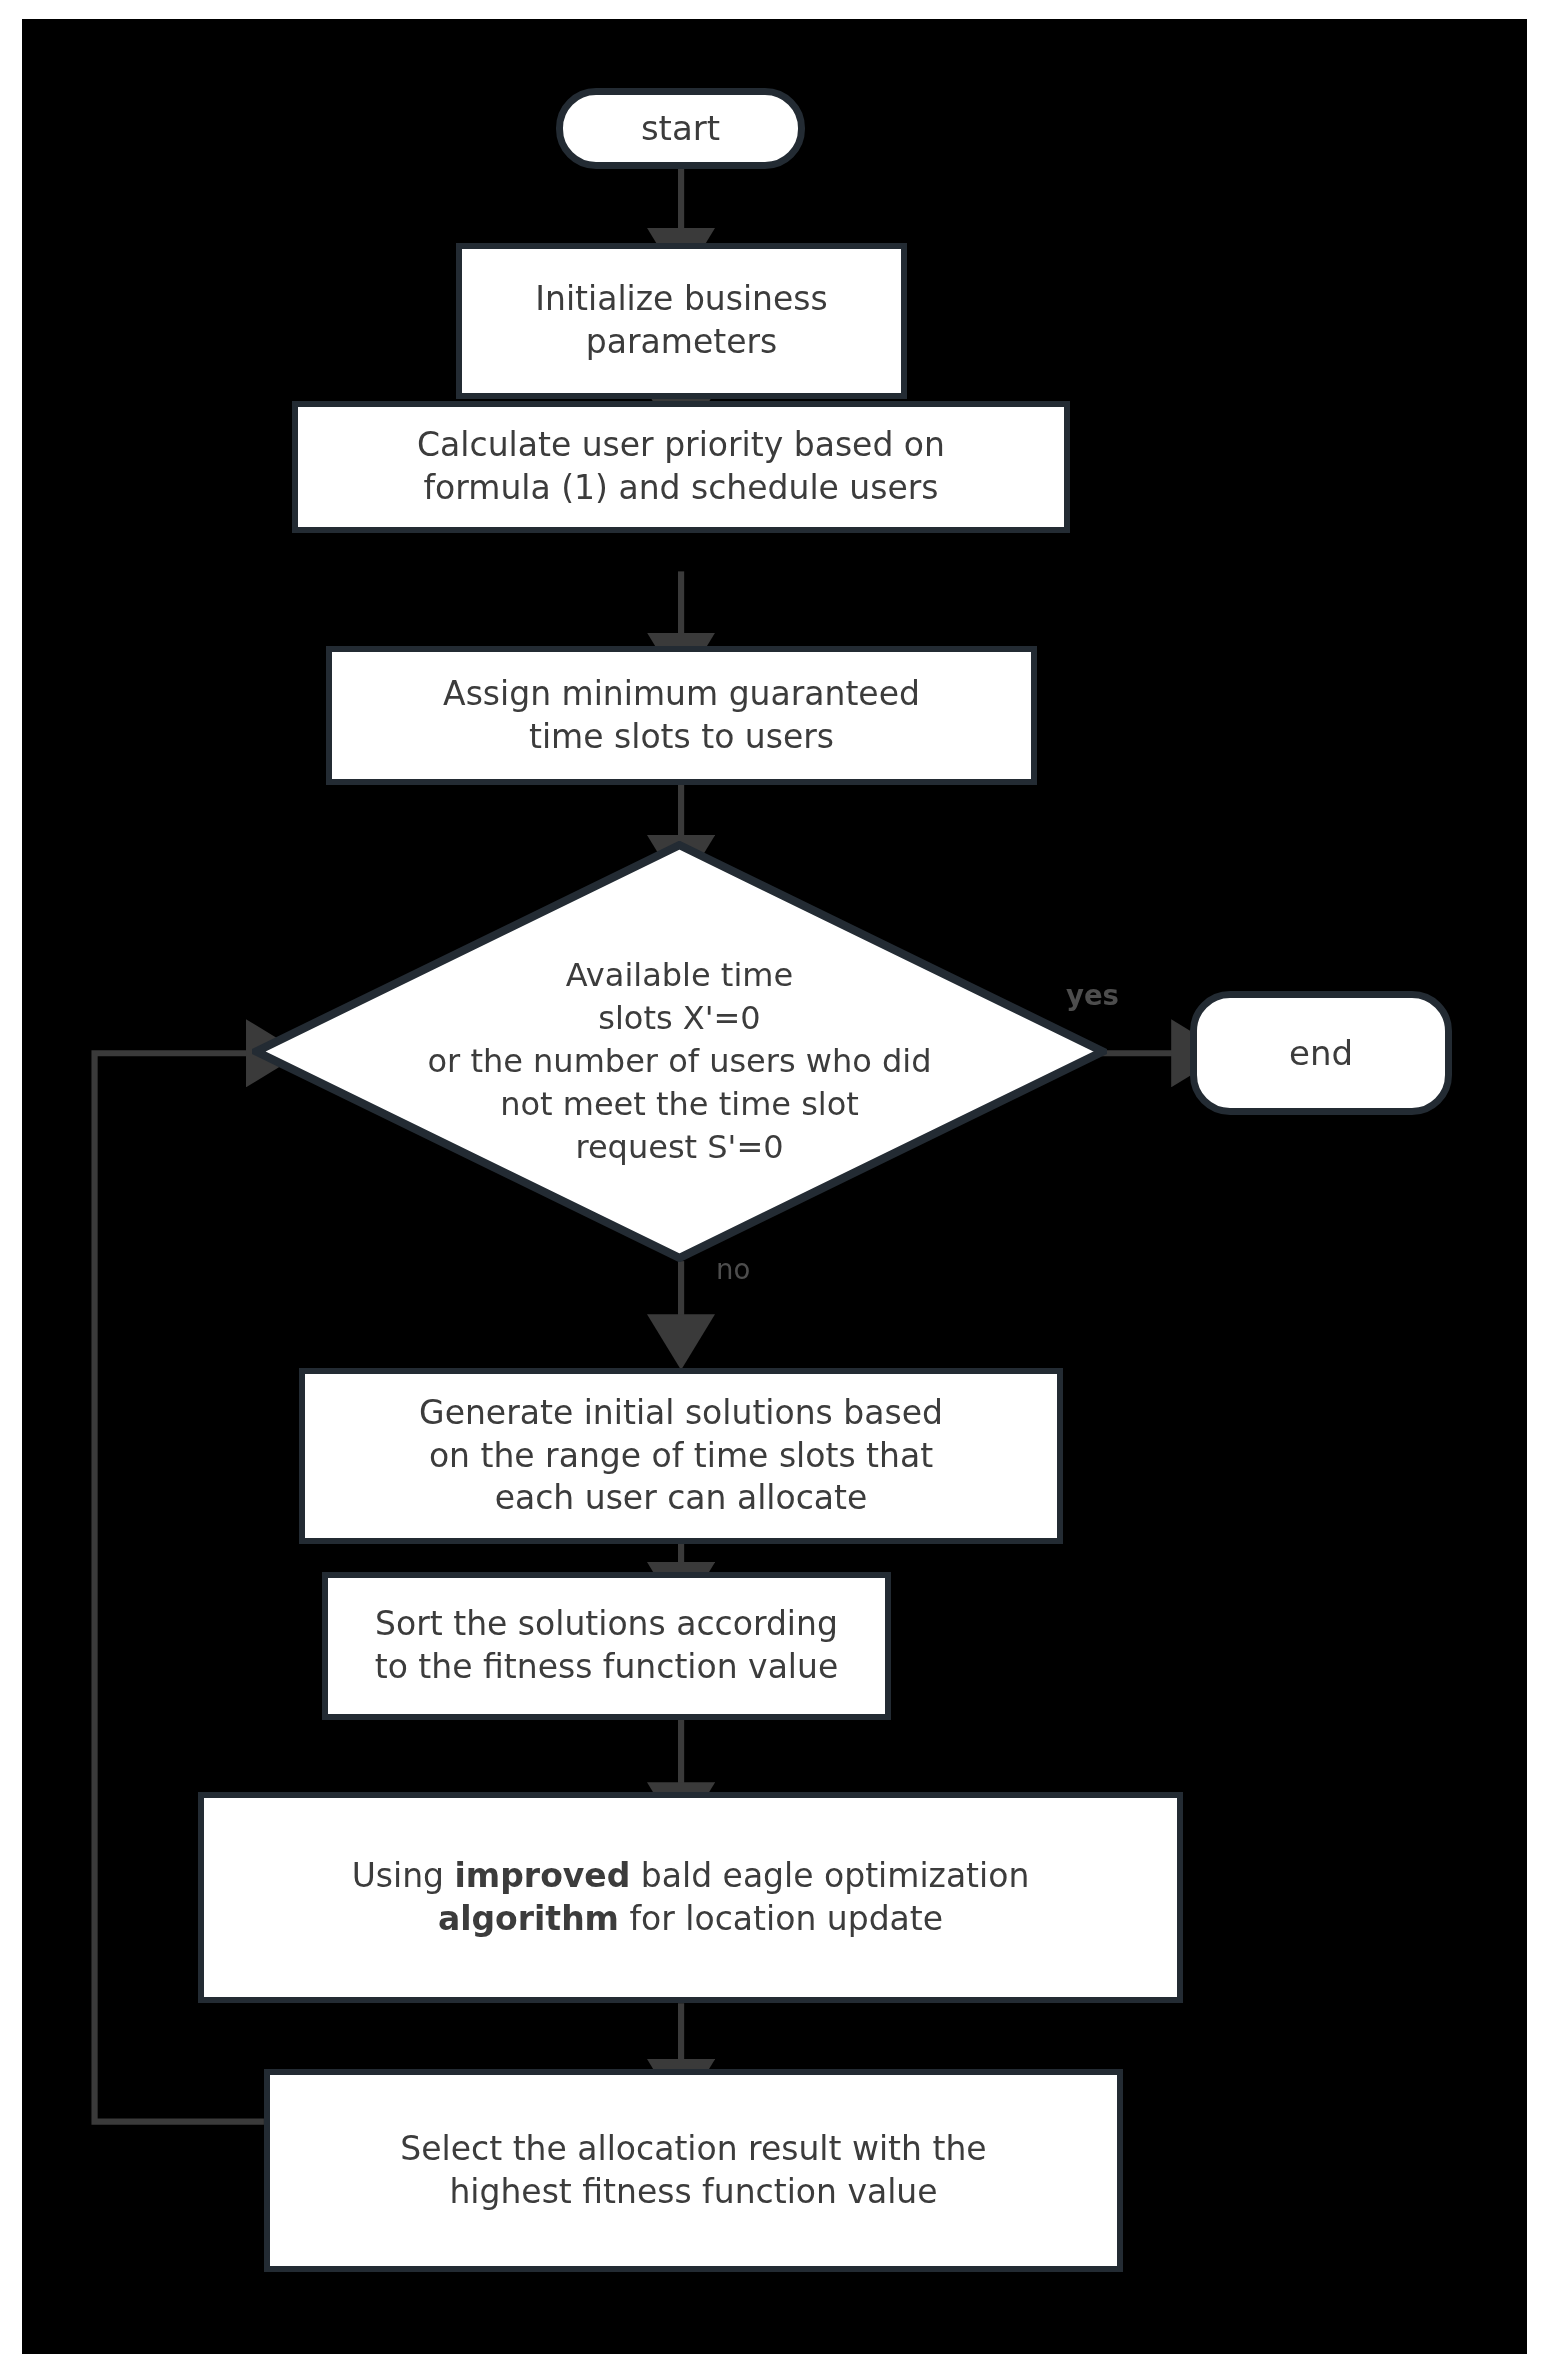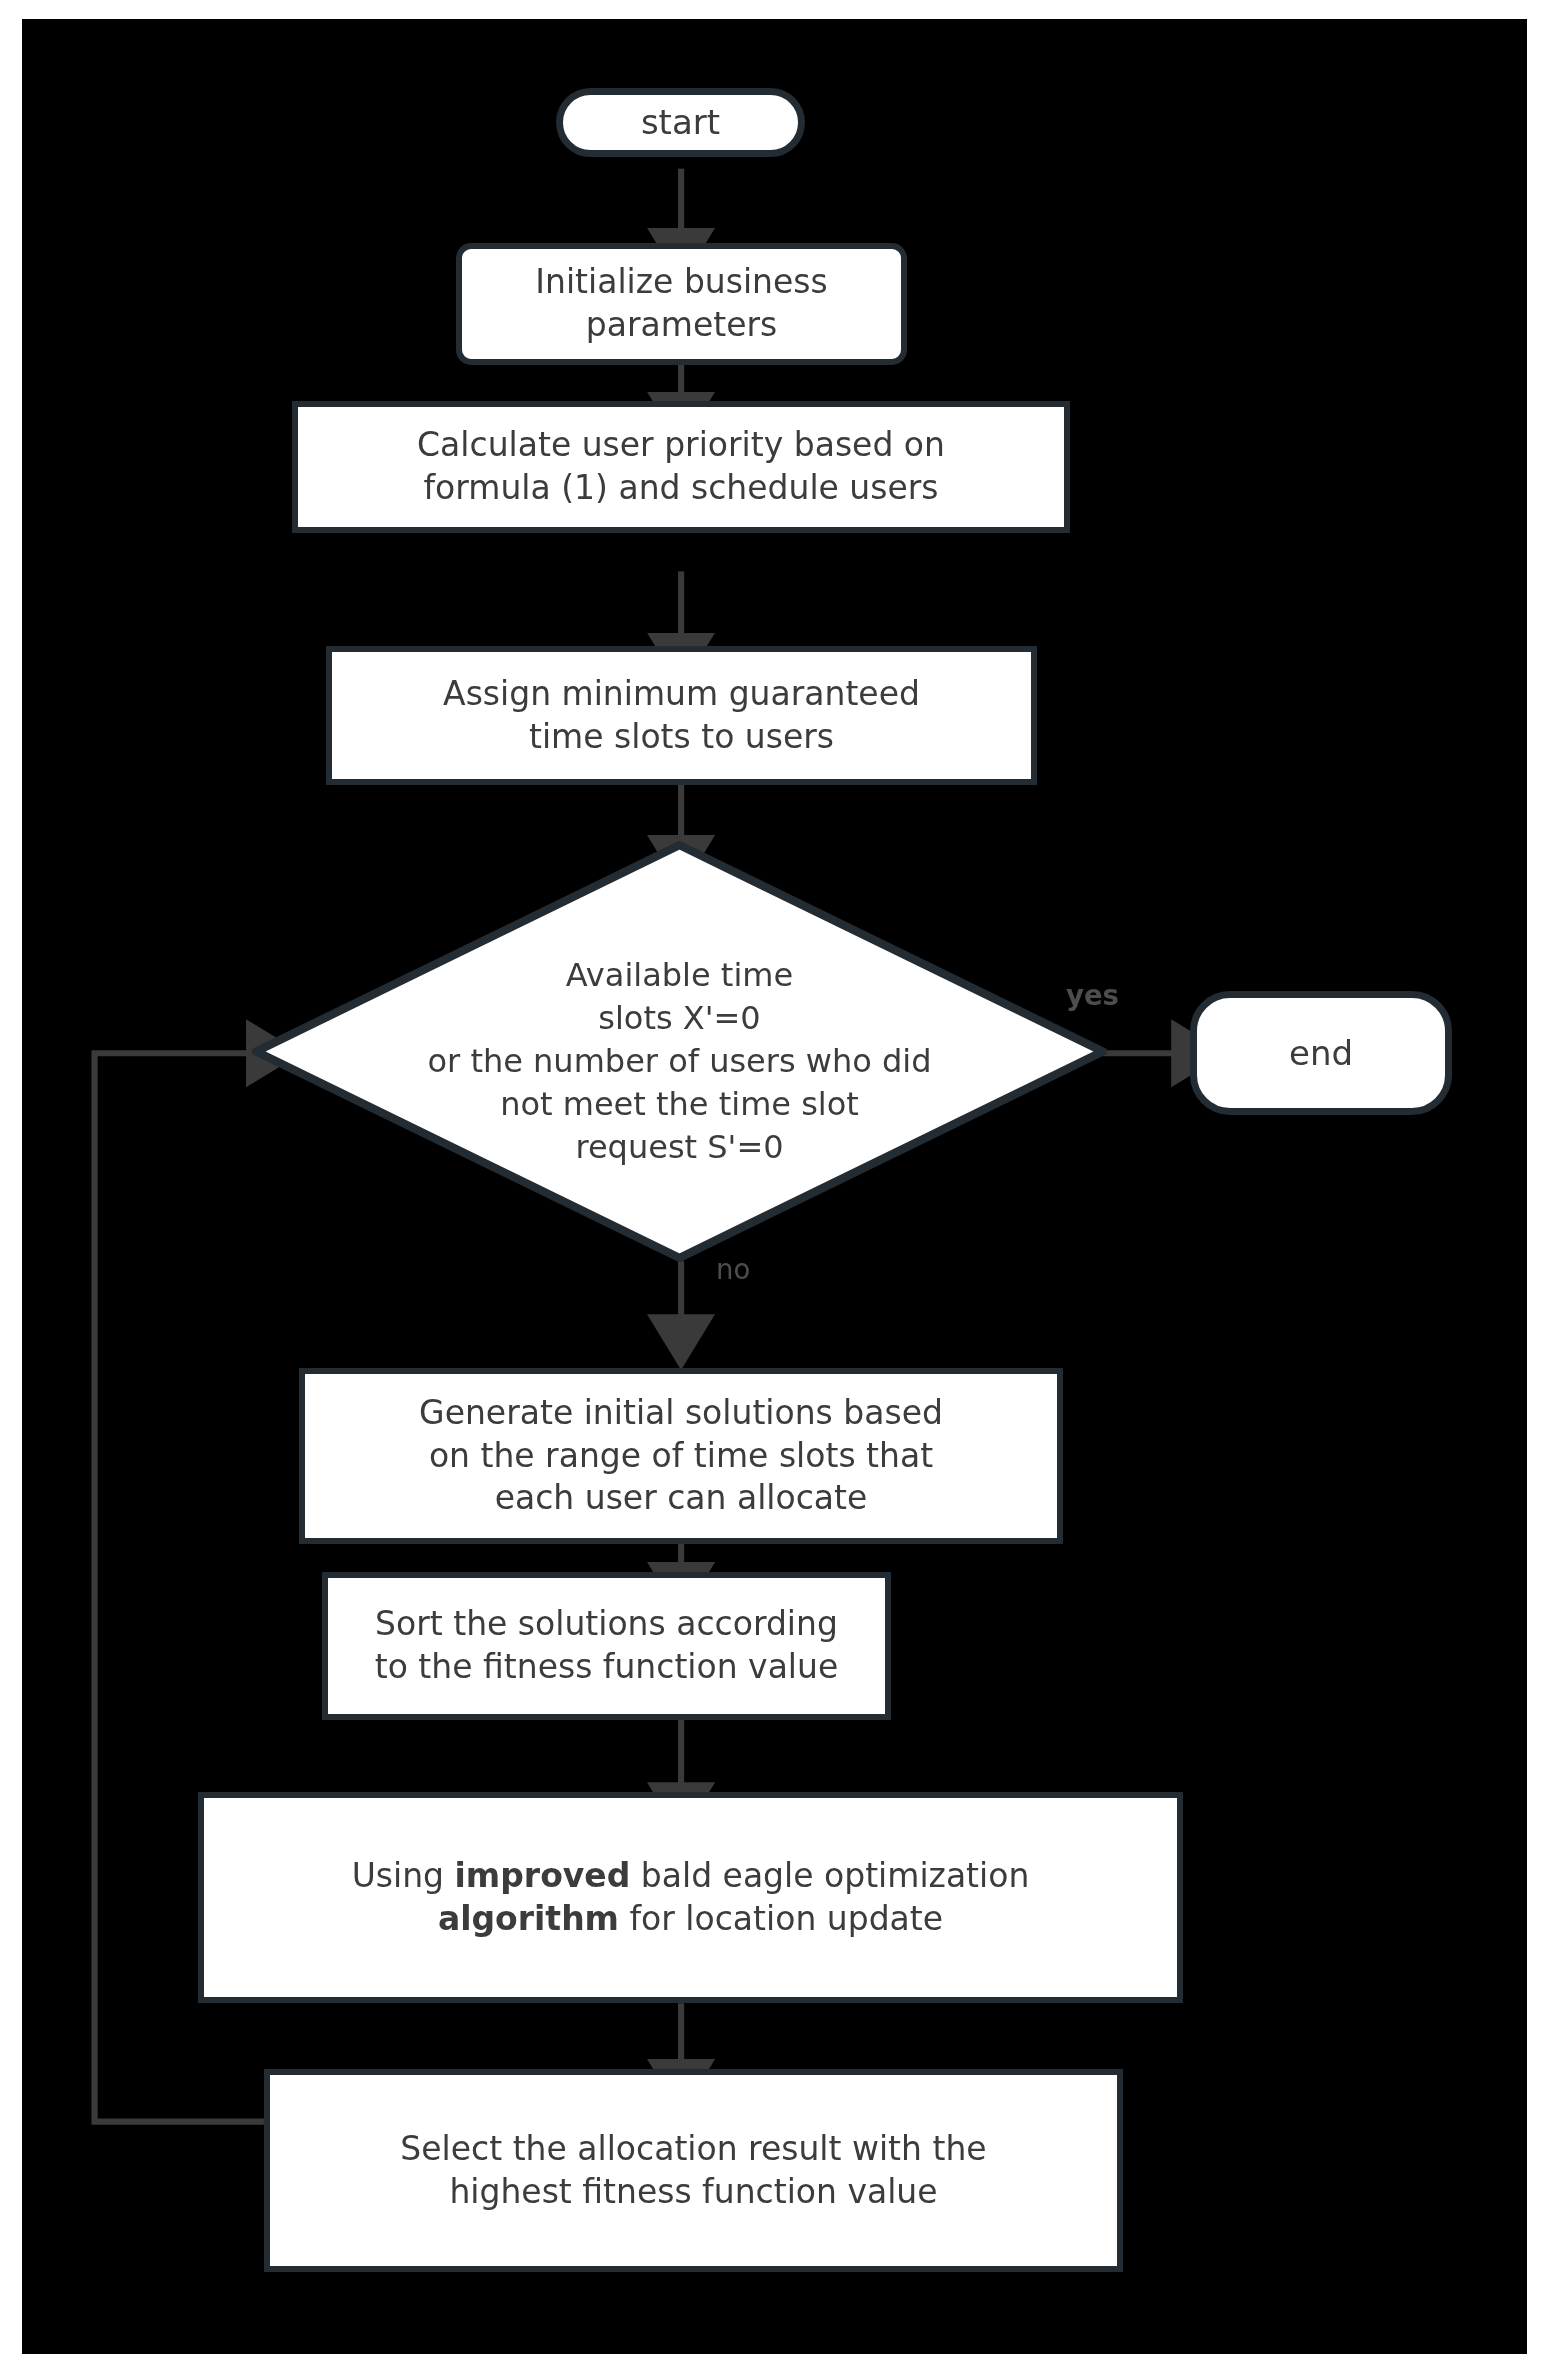--- a/index.html
+++ b/index.html
@@ -129,25 +129,25 @@
 
     <g>
       <line x1="989" y1="2910" x2="989" y2="3000" stroke="#3a3a3a" stroke-width="9" marker-end="url(#arr)"></line>
     </g>
 
     <g>
       <path d="M 383 3082 L 137 3082 L 137 1530 L 366 1530" fill="none" stroke="#3a3a3a" stroke-width="9" marker-end="url(#arr)"></path>
     </g>
   </svg>
 
-  <div class="node terminal" style="left:556px; top:88px; width:249px; height:69px; font-size:34px;">
+  <div class="node terminal" style="left:556px; top:88px; width:249px; height:81px; font-size:34px;">
     <span class="txt">start</span>
   </div>
 
-  <div class="node process" style="left:456px; top:243px; width:451px; height:122px; font-size:33px;border-radius:15px;">
+  <div class="node process" style="left:456px; top:243px; width:451px; height:156px; font-size:33px;">
     <span class="txt">Initialize business
 parameters</span>
   </div>
 
   <div class="node process" style="left:292px; top:401px; width:778px; height:132px; font-size:33px;">
     <span class="txt">Calculate user priority based on
 formula (1) and schedule users</span>
   </div>
 
   <div class="node process" style="left:326px; top:646px; width:711px; height:139px; font-size:33px;align-items:center;">

